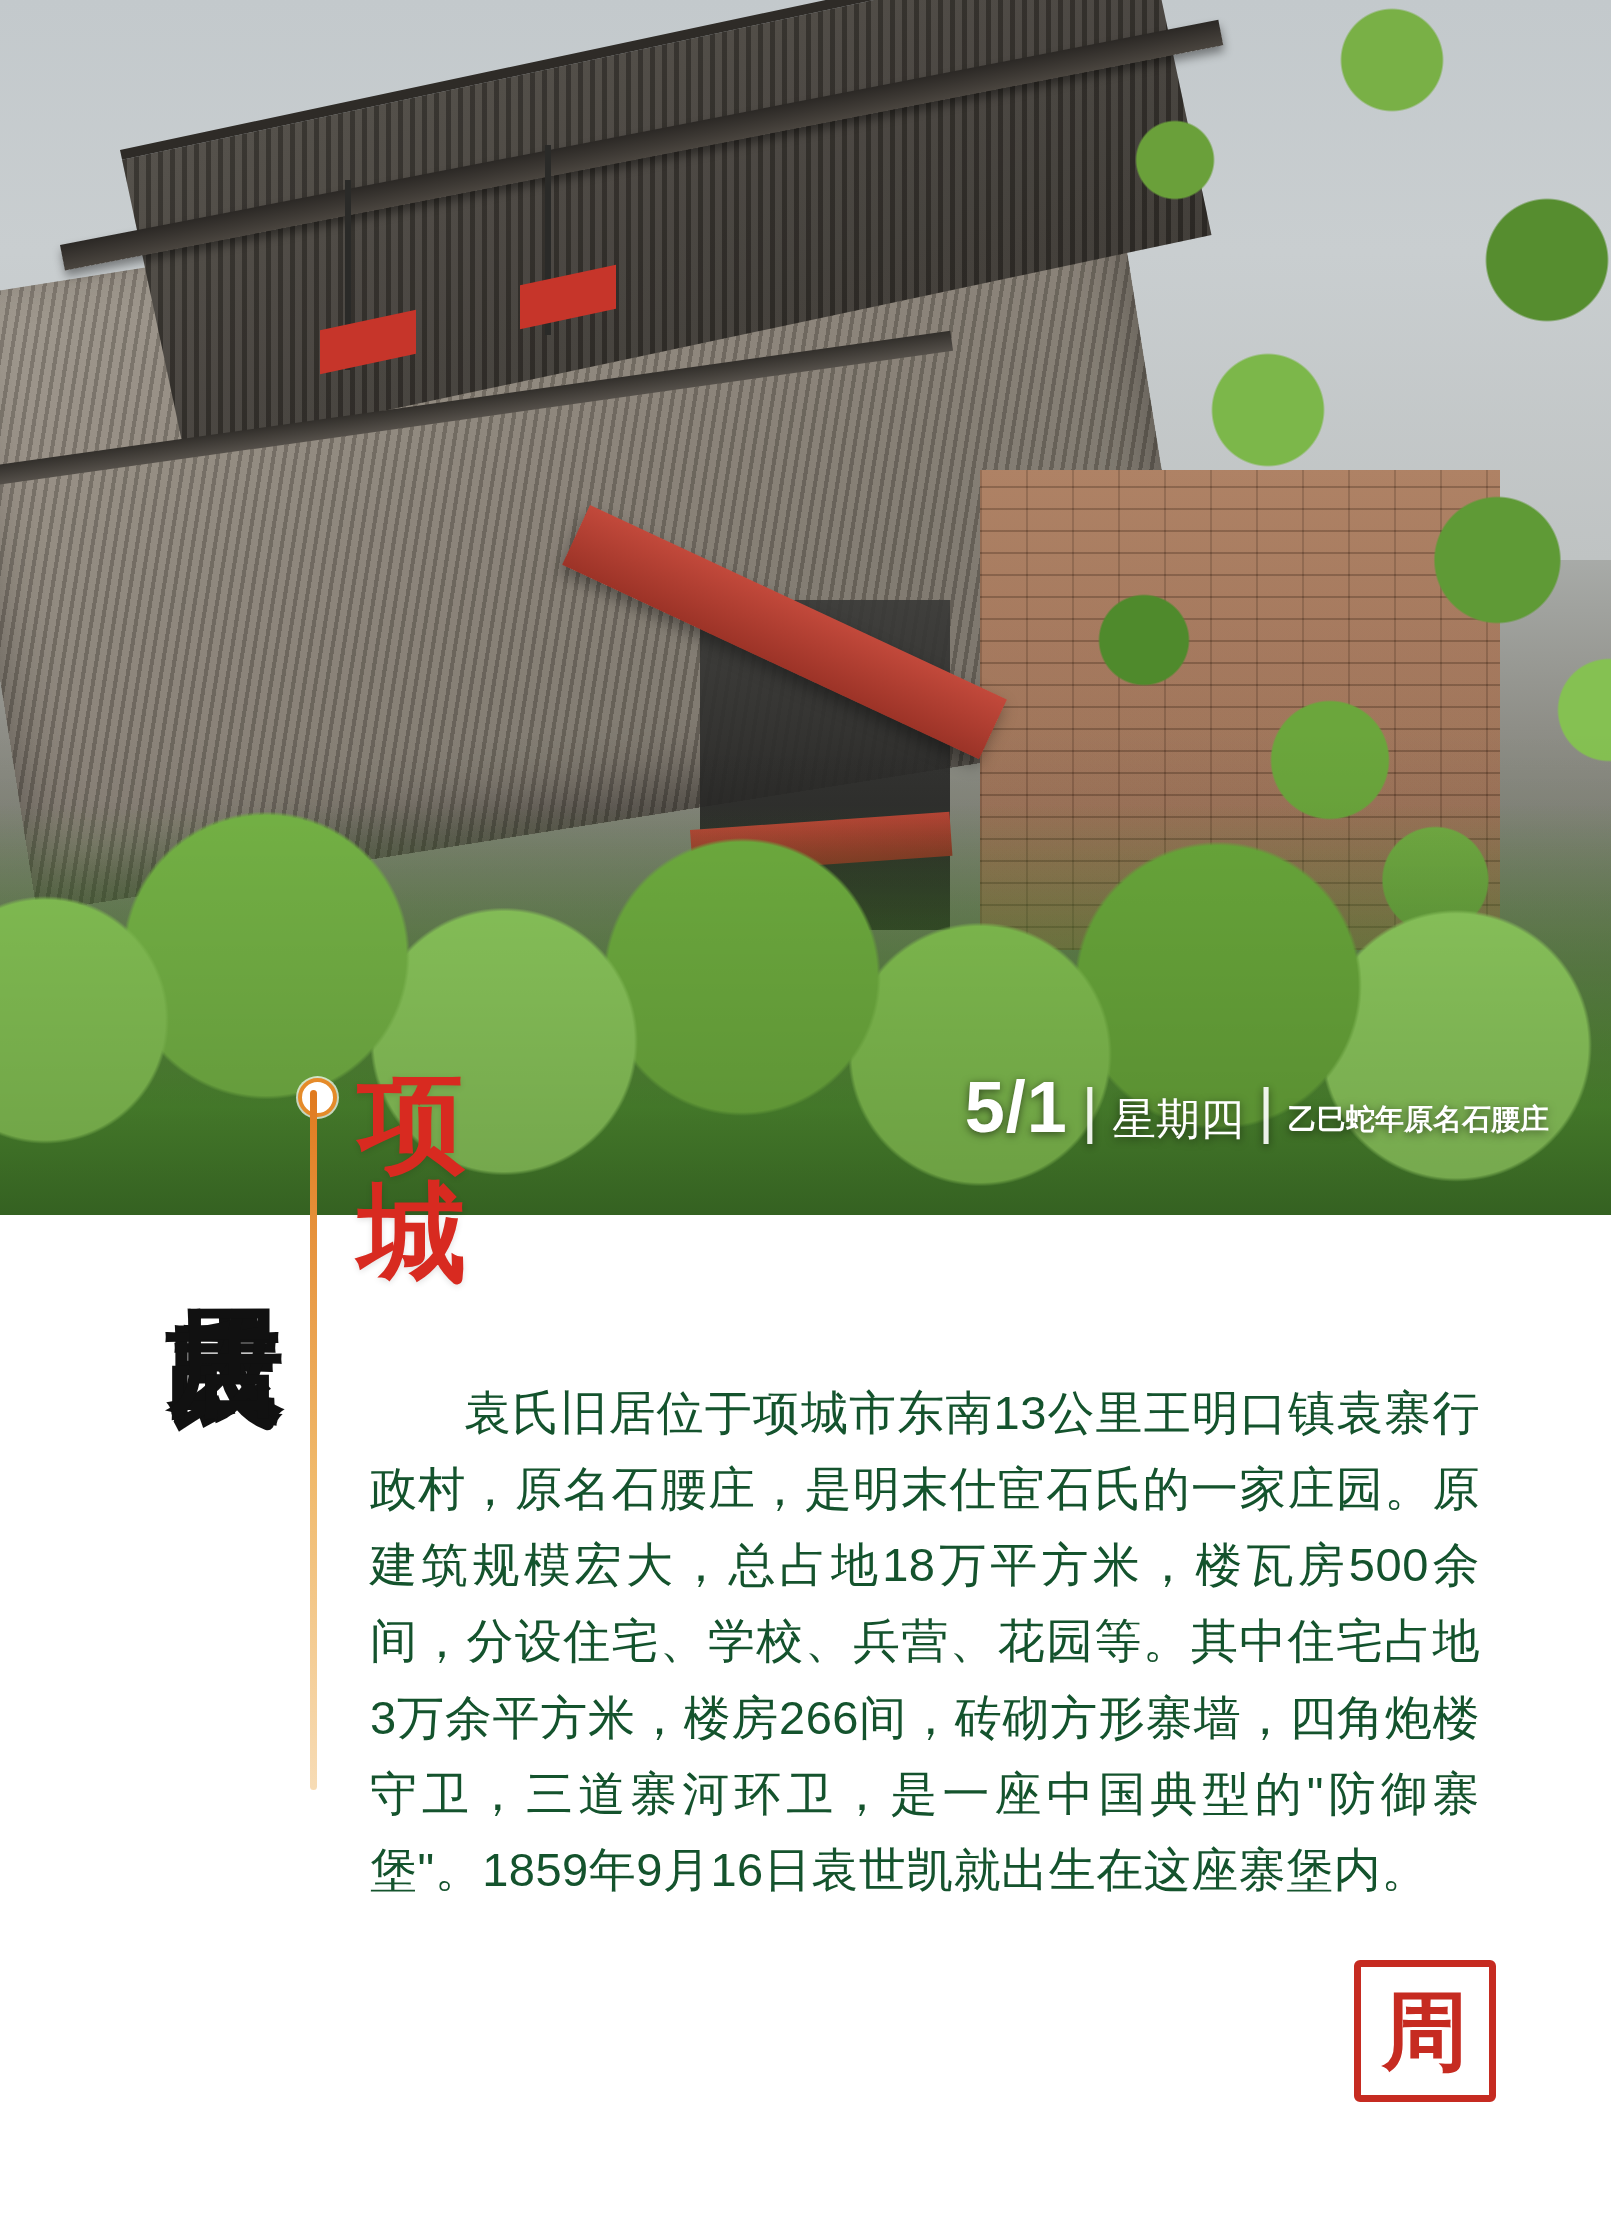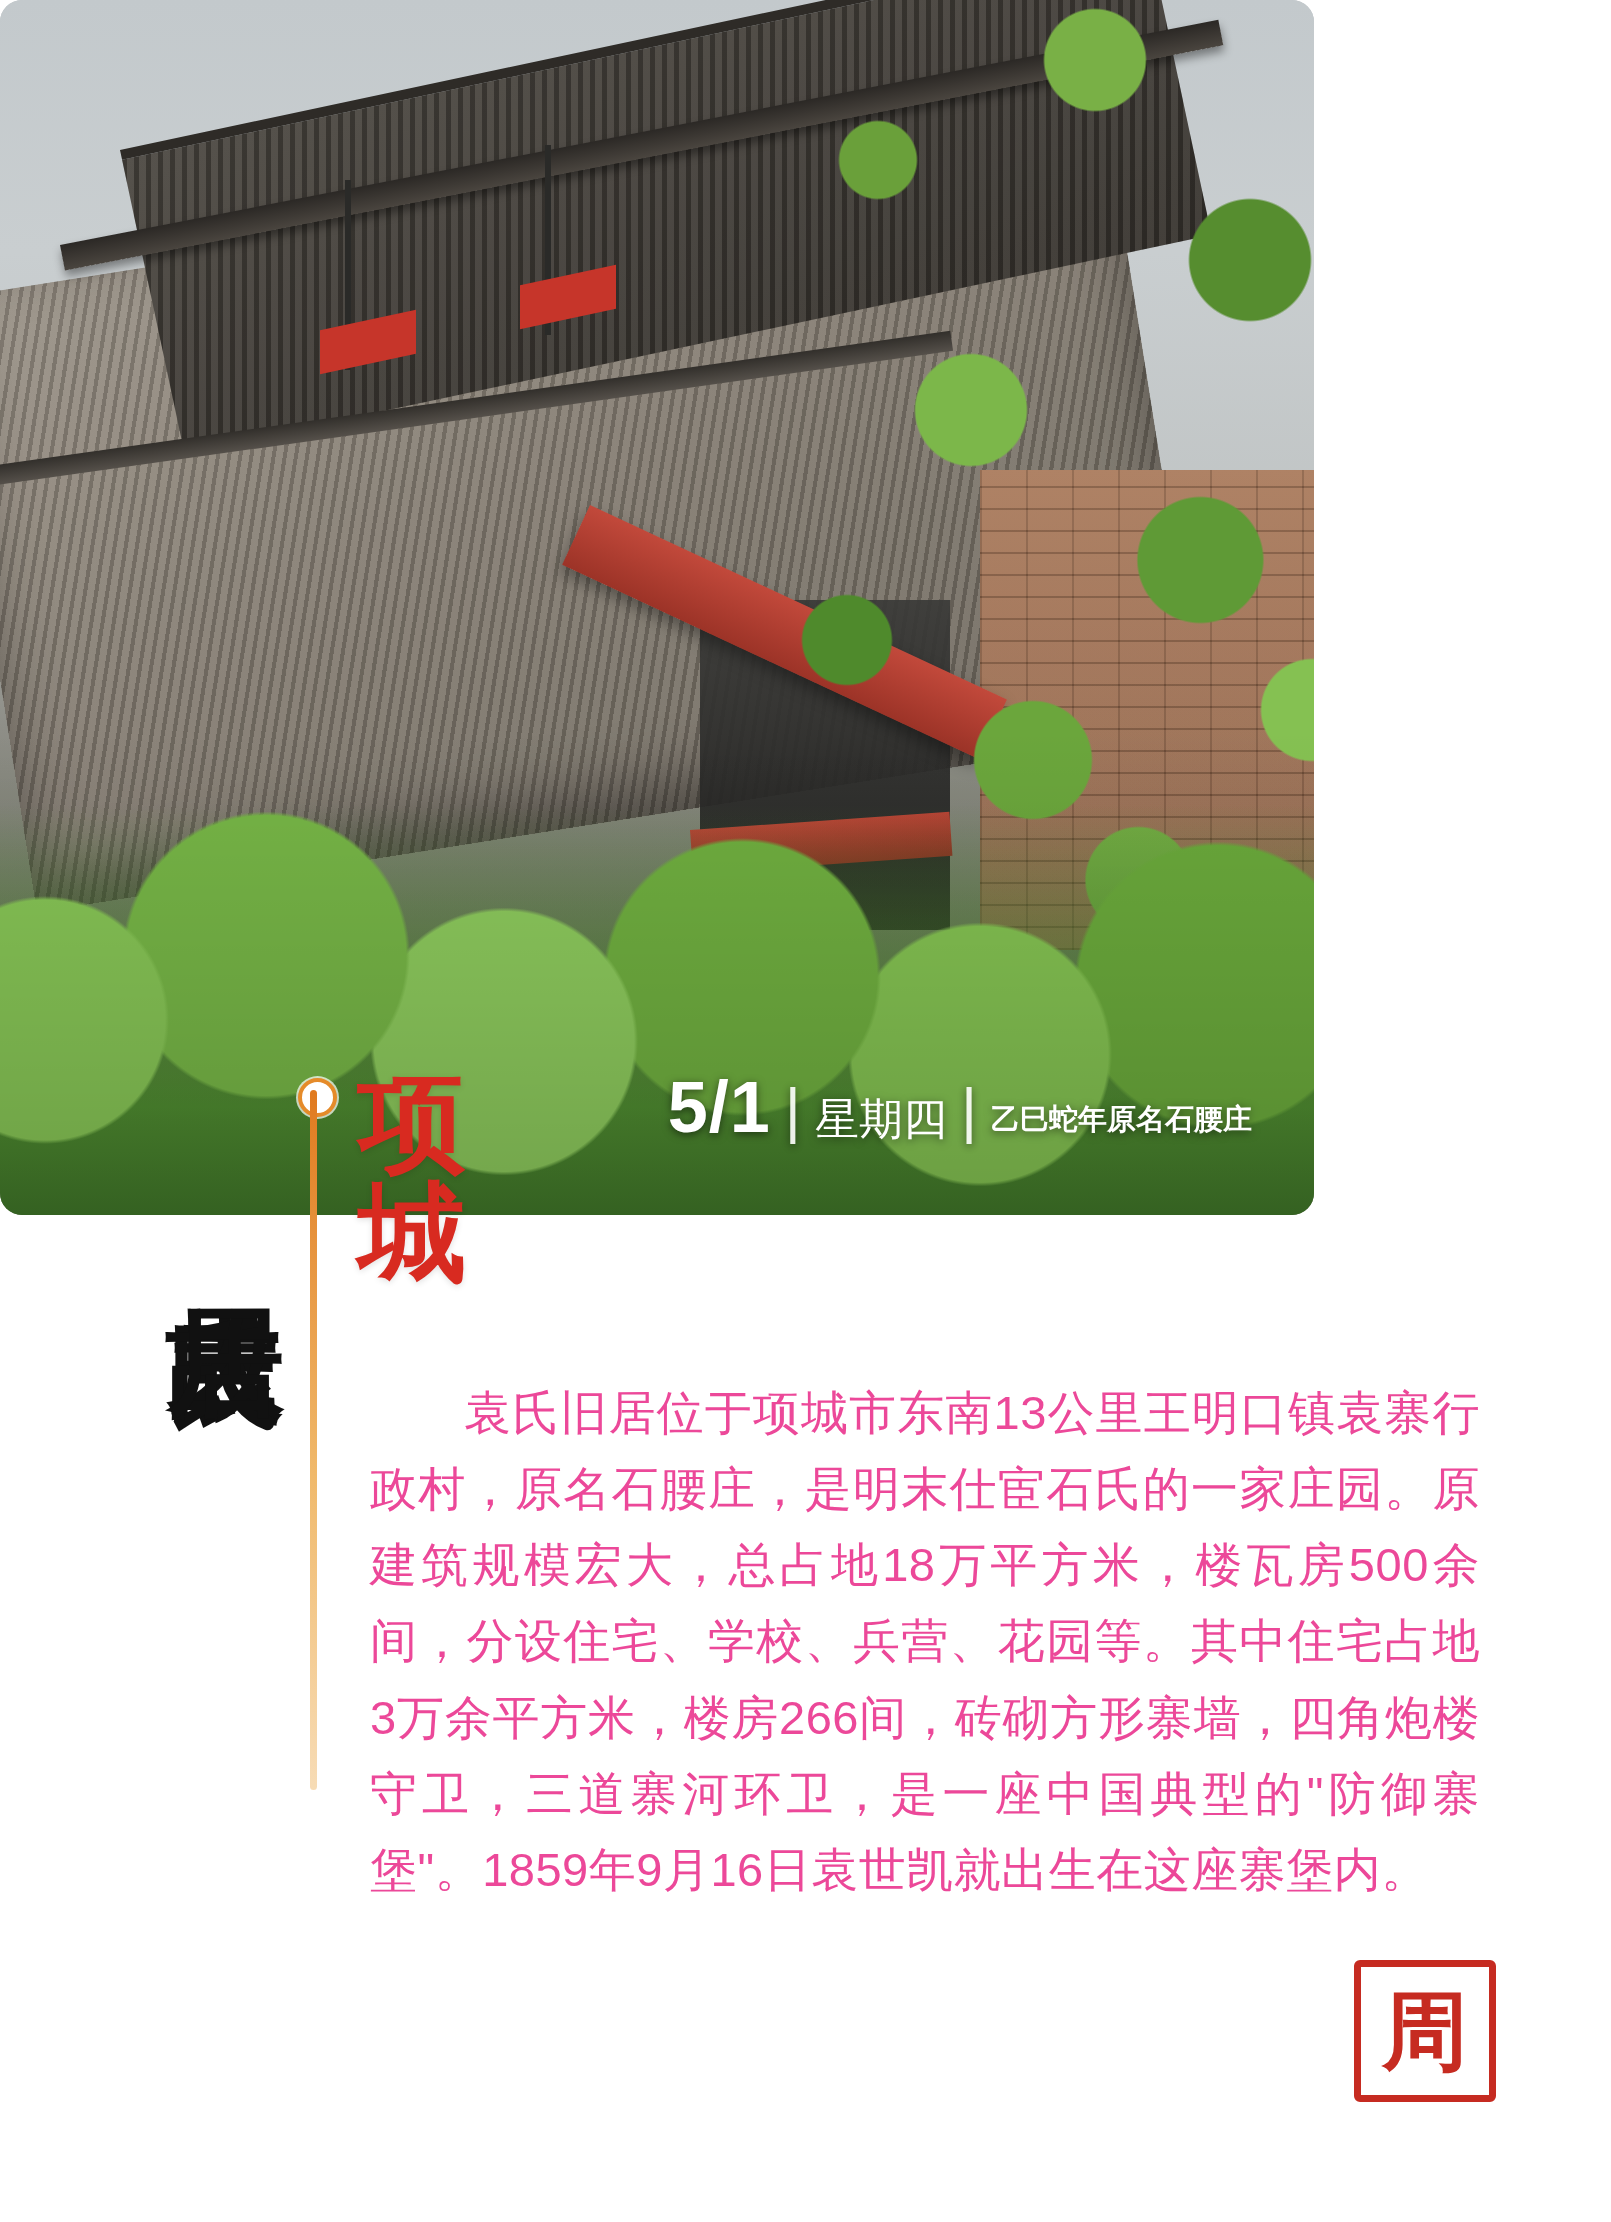--- a/index.html
+++ b/index.html
@@ -16,25 +16,24 @@
     height: 2222px;
     overflow: hidden;
     background: #ffffff;
   }
 
   
   .photo {
     position: absolute;
     left: 0;
     top: 0;
-    width: 1314px;
+    width: 1611px;
     height: 1215px;
     overflow: hidden;
     background: linear-gradient(#b9c0c4 0%, #c4cace 26%, #b3b7b6 40%, #8e8e87 60%, #6e7461 80%, #5f6b4d 100%);
-    border-radius: 22px;
   }
   
   .sky {
     position: absolute;
     left: 0; top: 0;
     width: 100%; height: 560px;
     background: linear-gradient(#c3c9cc 0%, #c9ced0 45%, #bfc3c3 100%);
   }
   
   .roof-main {
@@ -267,21 +266,21 @@
   }
 
   
   .article {
     position: absolute;
     left: 370px;
     top: 1375px;
     width: 1110px;
     font-size: 47px;
     line-height: 1.62;
-    color: #ec4899;
+    color: #14532d;
     text-align: justify;
     text-indent: 2em;
     letter-spacing: 0.5px;
   }
 
   
   .seal {
     position: absolute;
     right: 115px;
     bottom: 120px;

